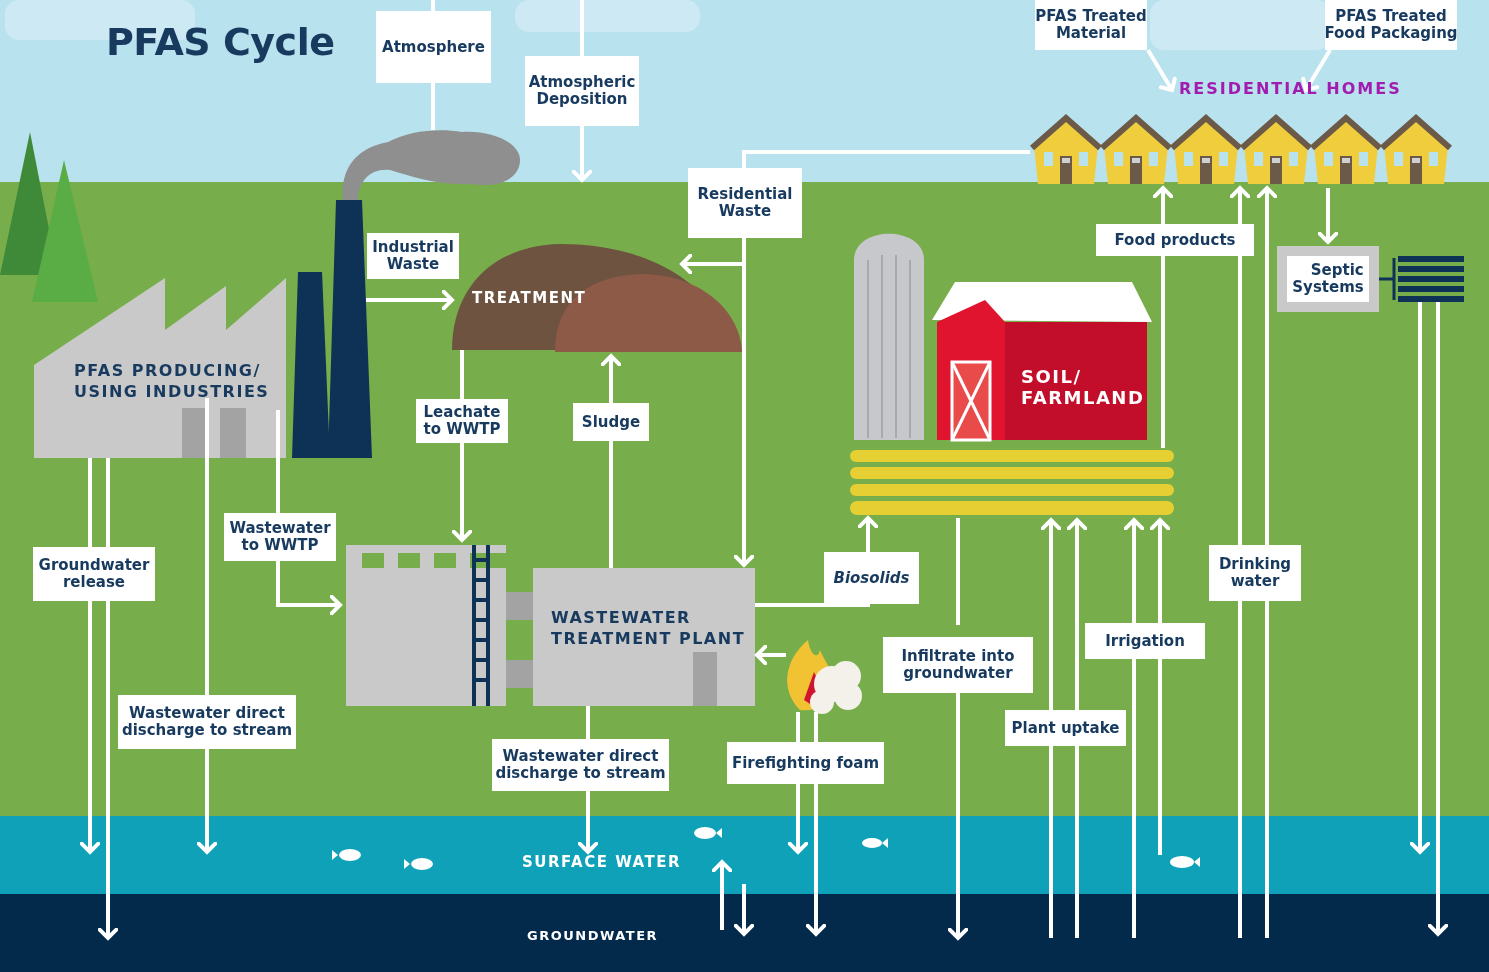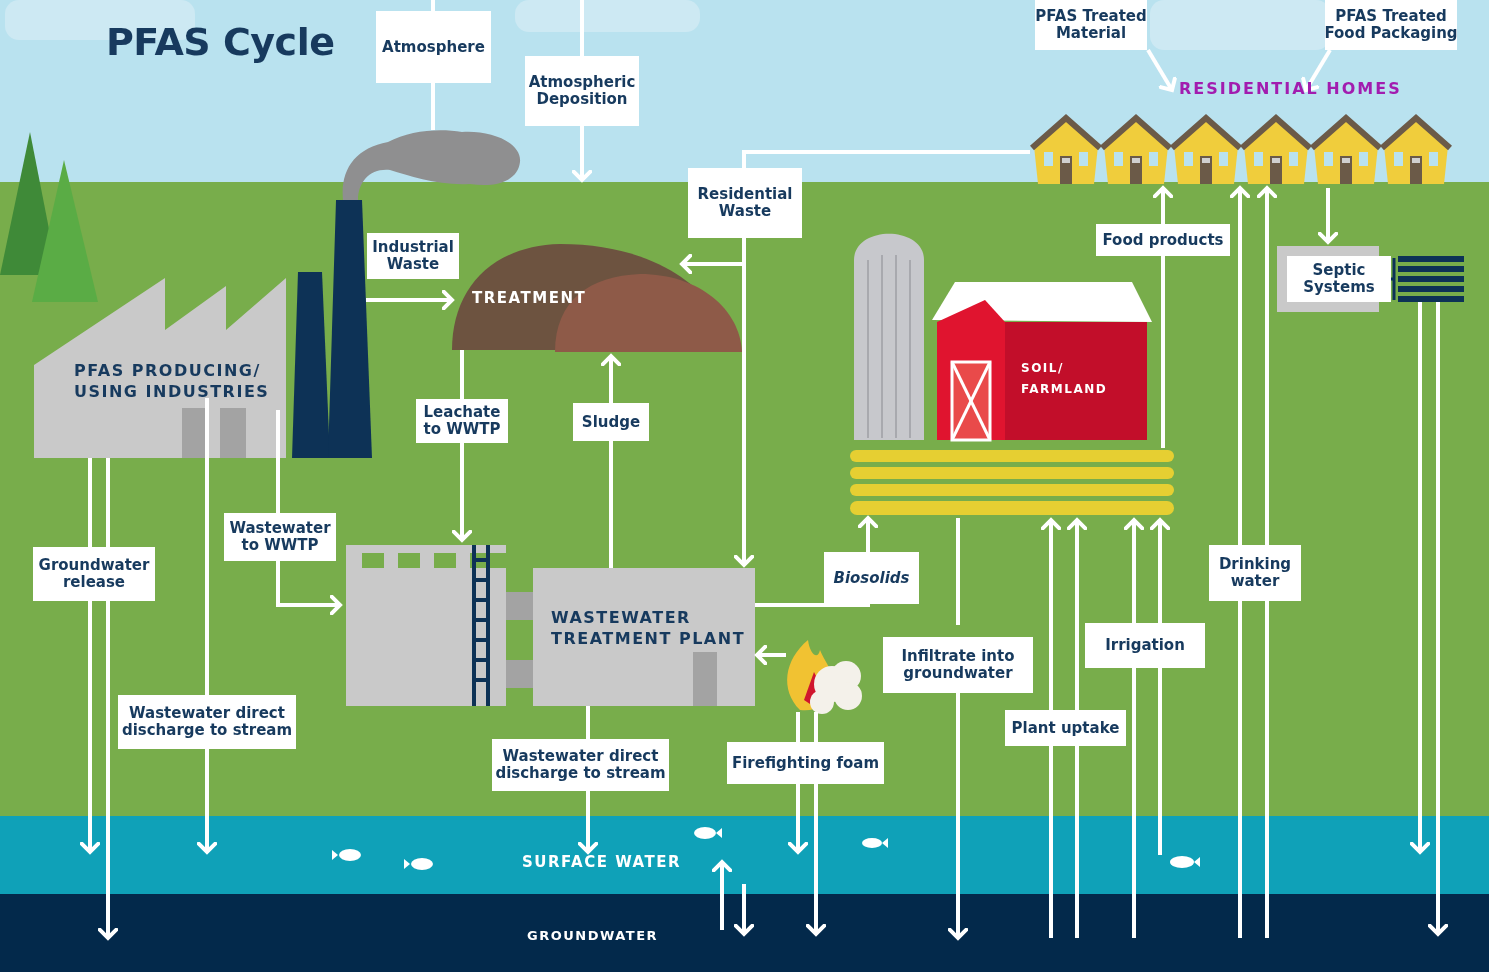--- a/index.html
+++ b/index.html
@@ -227,21 +227,21 @@
       </g>
 </svg>
 
 <div class="title">PFAS Cycle</div>
 
 <div class="big" style="left:74px;top:360px;color:#173a5e;white-space:pre;"><span>PFAS PRODUCING/
 USING INDUSTRIES</span></div>
 <div class="big" style="left:472px;top:288px;color:#fff;font-size:15px;"><span>TREATMENT</span></div>
 <div class="big" style="left:551px;top:607px;color:#173a5e;white-space:pre;"><span>WASTEWATER
 TREATMENT PLANT</span></div>
-<div class="big" style="left:1021px;top:358px;color:#fff;white-space:pre;font-size:12px;"><span>SOIL/
+<div class="big" style="left:1021px;top:366px;color:#fff;white-space:pre;font-size:18px;"><span>SOIL/
 FARMLAND</span></div>
 <div class="big" style="left:1143px;top:78px;color:#a21caf;letter-spacing:2px;margin-left:36px;"><span>RESIDENTIAL HOMES</span></div>
 <div class="big" style="left:522px;top:852px;color:#fff;font-size:15px;letter-spacing:1.5px;"><span>SURFACE WATER</span></div>
 <div class="big" style="left:527px;top:925px;color:#fff;font-size:13px;letter-spacing:1.5px;"><span>GROUNDWATER</span></div>
 
 <div class="lbl" style="left:376px;top:11px;width:115px;height:72px;">
       <span style="white-space:pre">Atmosphere</span>
     </div>
 <div class="lbl" style="left:525px;top:56px;width:114px;height:70px;">
       <span style="white-space:pre">Atmospheric
@@ -256,24 +256,24 @@
 Food Packaging</span>
     </div>
 <div class="lbl" style="left:688px;top:168px;width:114px;height:70px;">
       <span style="white-space:pre">Residential
 Waste</span>
     </div>
 <div class="lbl" style="left:367px;top:233px;width:92px;height:46px;">
       <span style="white-space:pre">Industrial
 Waste</span>
     </div>
-<div class="lbl" style="left:1096px;top:224px;width:134px;height:32px;">
+<div class="lbl" style="left:1096px;top:224px;width:158px;height:32px;">
       <span style="white-space:pre">Food products</span>
     </div>
-<div class="lbl" style="left:1287px;top:256px;width:104px;height:46px;">
+<div class="lbl" style="left:1287px;top:256px;width:82px;height:46px;text-align:right;">
       <span style="white-space:pre">Septic
 Systems</span>
     </div>
 <div class="lbl" style="left:416px;top:399px;width:92px;height:44px;">
       <span style="white-space:pre">Leachate
 to WWTP</span>
     </div>
 <div class="lbl" style="left:573px;top:403px;width:76px;height:38px;">
       <span style="white-space:pre">Sludge</span>
     </div>
@@ -289,21 +289,21 @@
       <span style="white-space:pre">Biosolids</span>
     </div>
 <div class="lbl" style="left:1209px;top:545px;width:92px;height:56px;">
       <span style="white-space:pre">Drinking
 water</span>
     </div>
 <div class="lbl" style="left:883px;top:625px;width:150px;height:56px;margin-top:12px;">
       <span style="white-space:pre">Infiltrate into
 groundwater</span>
     </div>
-<div class="lbl" style="left:1085px;top:623px;width:120px;height:45px;">
+<div class="lbl" style="left:1085px;top:623px;width:120px;height:36px;">
       <span style="white-space:pre">Irrigation</span>
     </div>
 <div class="lbl" style="left:118px;top:695px;width:178px;height:54px;">
       <span style="white-space:pre">Wastewater direct
 discharge to stream</span>
     </div>
 <div class="lbl" style="left:1005px;top:710px;width:121px;height:36px;">
       <span style="white-space:pre">Plant uptake</span>
     </div>
 <div class="lbl" style="left:492px;top:739px;width:177px;height:52px;">

